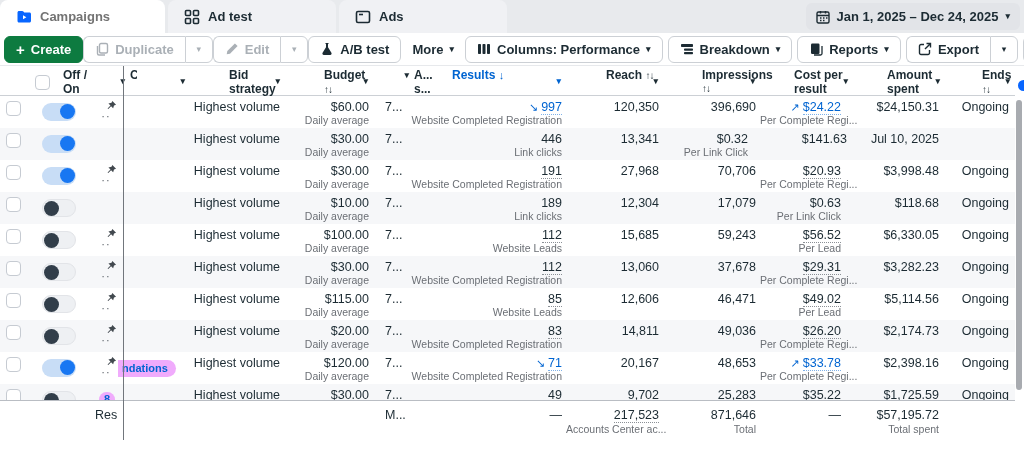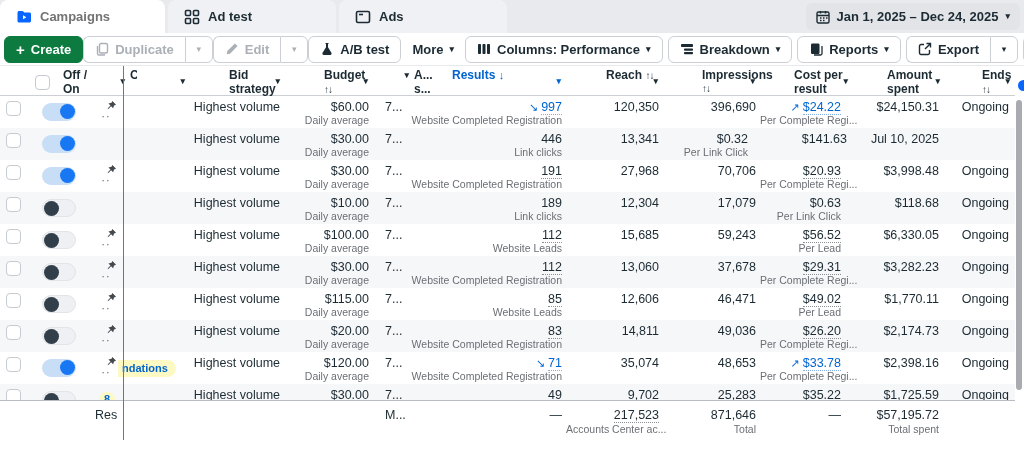--- a/index.html
+++ b/index.html
@@ -60,21 +60,21 @@
 
   .cb { display:inline-block; width:15px; height:15px; border:1.5px solid #c6cbd2; border-radius:4px; background:#fff; margin:5px 0 0 6px; cursor:pointer; }
   .toggle { position:relative; display:inline-block; width:34px; height:18px; border-radius:9px; margin:7px 0 0 14px; cursor:pointer; }
   .toggle.on { background:#c8ddf6; } .toggle.on .knob { right:1px; background:#1877f2; }
   .toggle.off { background:#eef0f3; border:1px solid #e2e4e8; } .toggle.off .knob { left:1px; background:#323e4a; }
   .knob { position:absolute; top:1px; width:15px; height:15px; border-radius:50%; }
   .toggle.off .knob { top:0.5px; }
   .pincell { display:flex; flex-direction:column; align-items:center; padding-top:4px; }
   .pin { width:12px; height:12px; color:#42494f; margin-left:4px; }
   .dots { font-size:11px; color:#5b6168; line-height:8px; letter-spacing:1px; margin-right:6px; }
-  .badge { position:absolute; top:8px; font-size:11px; font-weight:bold; color:#0064d1; background:#fef9c3;
+  .badge { position:absolute; top:8px; font-size:11px; font-weight:bold; color:#0064d1; background:#f0abfc;
     padding:2px 8px 3px 4px; border-radius:0 9px 9px 0; white-space:nowrap; cursor:pointer; display:none; }
   .badge.wide { left:-5px; } .badge.small { left:-24px; border-radius:9px; padding:1px 5px 2px; }
 
   .tfoot { position:absolute; top:400px; left:0; width:1015px; height:50px; background:#fff; border-top:1px solid #b9bdc3; padding-top:6px; }
   .tfoot .v { font-size:12.5px; } .tfoot .s { margin-top:1px; }
   .fres-label { position:absolute; left:95px; top:7px; width:27px; overflow:hidden; font-size:12.5px; white-space:nowrap; }
 
   .vdivider { position:absolute; left:123px; top:66px; width:1px; height:374px; background:#71767c; z-index:5; }
   .scrollbar { position:absolute; right:2px; top:100px; width:6px; height:290px; border-radius:3px; background:#a8abb0; }
   .peek-icon { position:absolute; left:1018px; top:80px; width:11px; height:11px; border-radius:50%; background:#0866ff; }
@@ -541,21 +541,21 @@
           <div class="v">12,606</div>
         </div>
     <div class="cell ar col-impr">
           <div class="v">46,471</div>
         </div>
     <div class="cell ar col-cost">
       <div class="v"><span class="trend ctrend"></span><span class="cv val-dotted">$49.02</span></div>
       <div class="s">Per Lead</div>
     </div>
     <div class="cell ar col-amount">
-          <div class="v">$1,770.11</div>
+          <div class="v">$5,114.56</div>
         </div>
     <div class="cell ar col-ends">
           <div class="v">Ongoing</div>
         </div>
   </div>
       <div class="trow grid alt">
     <div class="cell" style="padding-top:0;"><span class="cb"></span></div>
     <div class="cell" style="padding-top:0;"><span class="toggle off"><span class="knob"></span></span></div>
     <div class="cell pincell">
       <svg class="pin" viewBox="0 0 14 14">
@@ -615,21 +615,21 @@
       <div class="s">Daily average</div>
     </div>
     <div class="cell col-attr">
           <div class="v">7...</div>
         </div>
     <div class="cell ar col-results">
       <div class="v"><span class="trend">↘</span><span class="rv val-link">71</span></div>
       <div class="s">Website Completed Registration</div>
     </div>
     <div class="cell ar col-reach">
-          <div class="v">35,074</div>
+          <div class="v">20,167</div>
         </div>
     <div class="cell ar col-impr">
           <div class="v">48,653</div>
         </div>
     <div class="cell ar col-cost">
       <div class="v"><span class="trend ctrend">↗</span><span class="cv val-link">$33.78</span></div>
       <div class="s">Per Complete Regi...</div>
     </div>
     <div class="cell ar col-amount">
           <div class="v">$2,398.16</div>

